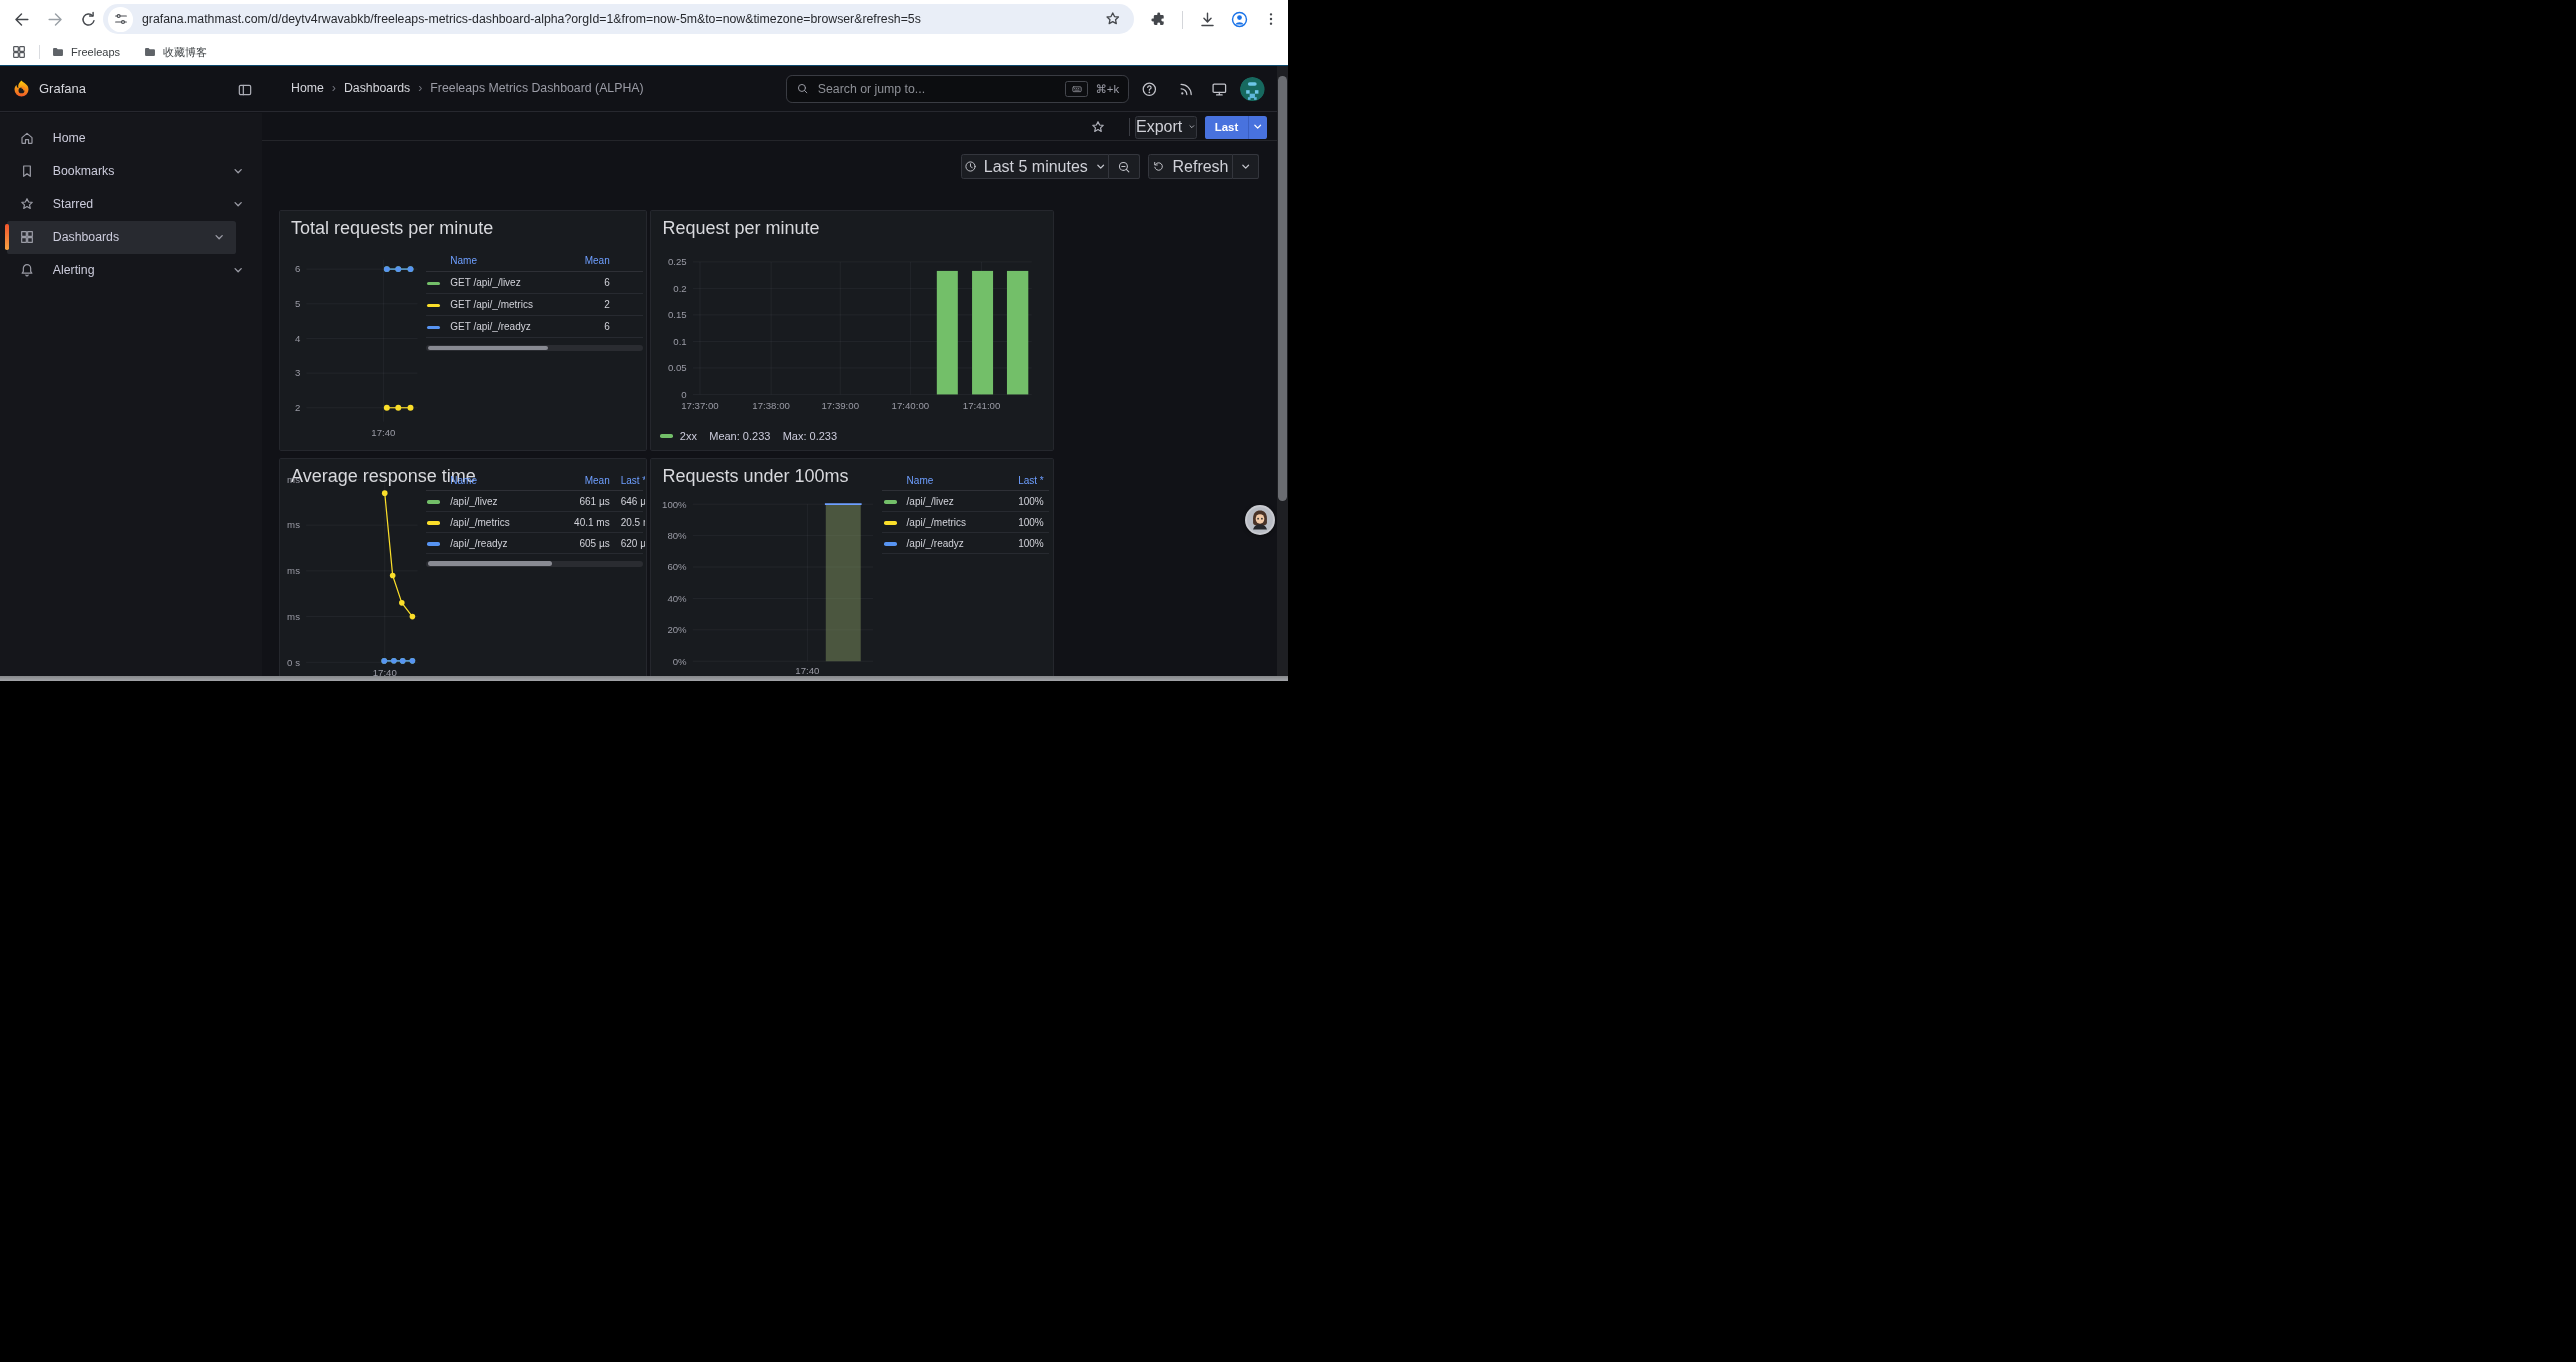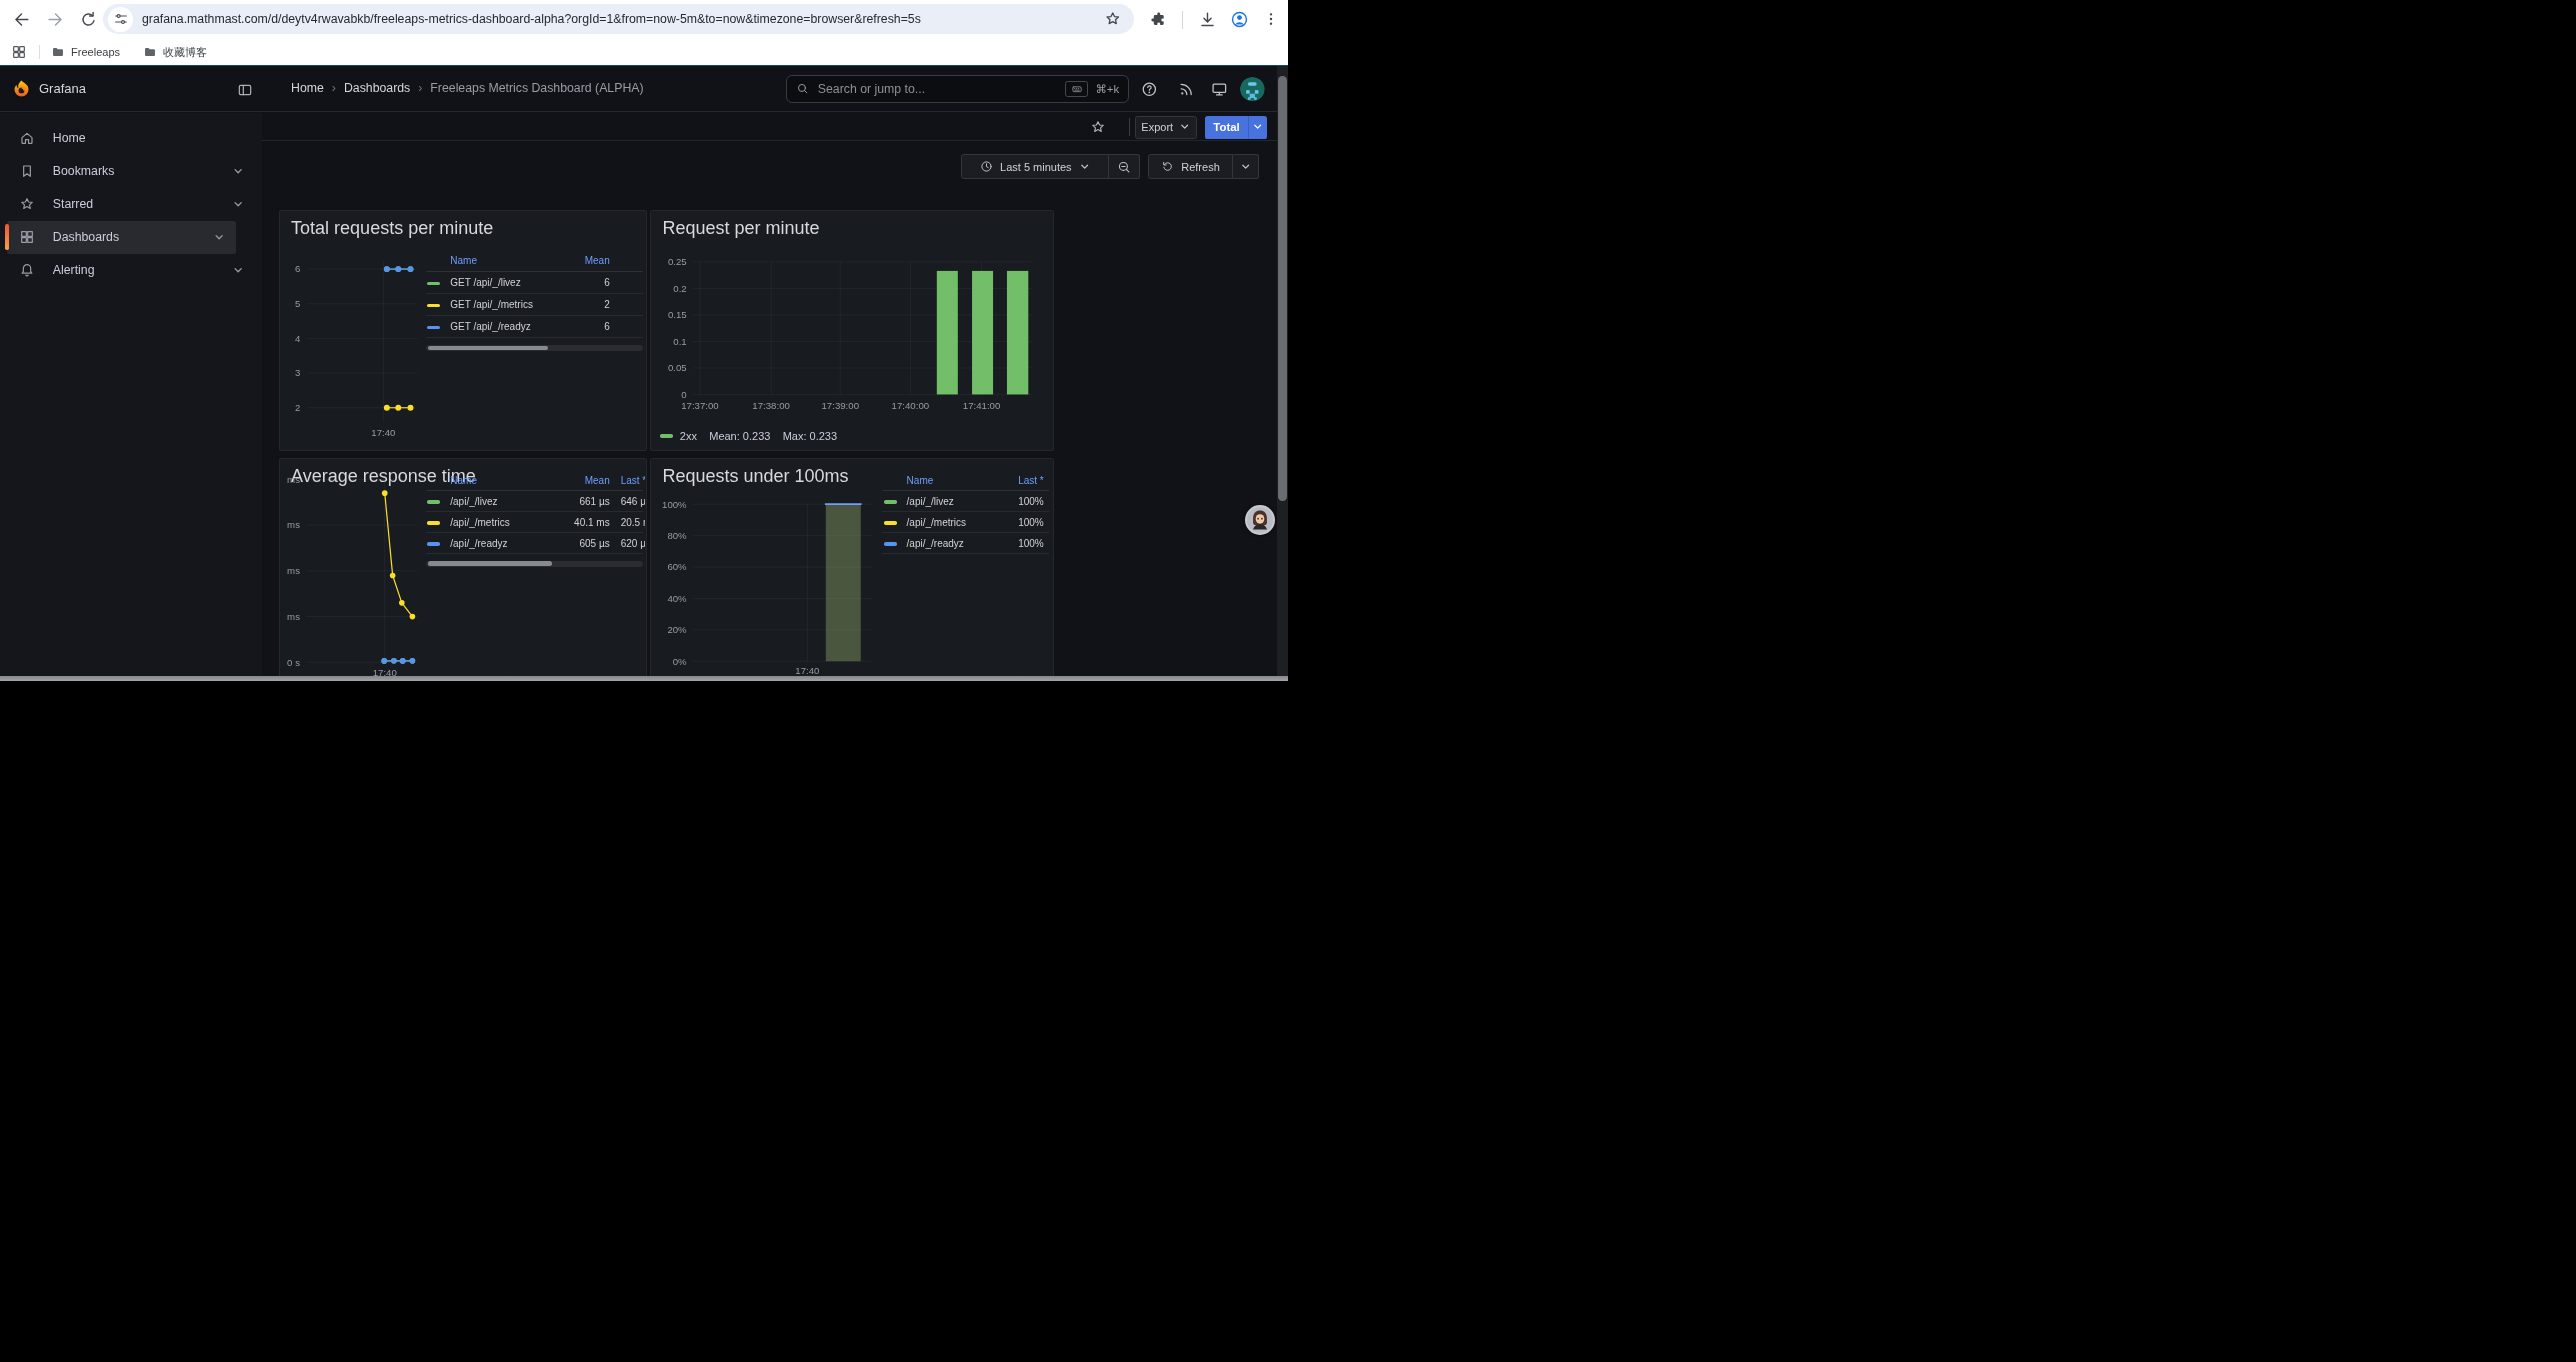--- a/index.html
+++ b/index.html
@@ -49,21 +49,21 @@
   .side-item .icon{width:16px;height:16px;margin-left:12.3px;color:#9a9ba5;}
   .side-item .lbl{margin-left:17.5px;font-size:12.3px;color:#ccccdc;}
   .side-item .chev{position:absolute;right:10.5px;width:12.3px;height:12.3px;color:#9a9ba5;}
   .side-item.active{background:#282a30;margin-right:26px;}
   .side-item.active .indicator{position:absolute;left:-1.8px;top:3.5px;bottom:3.5px;width:3.5px;border-radius:1.8px;background:linear-gradient(#f2552c,#f5a243);}
 
   .main{position:absolute;left:262px;top:47px;right:0;bottom:0;}
   .sub-header{position:absolute;left:0;top:0;width:100%;height:28px;border-bottom:0.9px solid rgba(204,204,220,0.10);}
   .sh-star{position:absolute;left:828px;top:6.1px;width:16px;height:16px;color:#aeafb8;}
   .sh-div{position:absolute;left:867px;top:5.3px;width:0.9px;height:17.5px;background:#3a3c43;}
-  .btn{display:flex;align-items:center;justify-content:center;font-size:11px;color:#d0d1d8;background:#1b1d22;border:0.9px solid #34363d;border-radius:2.6px;cursor:pointer;}
+  .btn{display:flex;align-items:center;justify-content:center;font-size:16px;color:#d0d1d8;background:#1b1d22;border:0.9px solid #34363d;border-radius:2.6px;cursor:pointer;}
   .export-btn{position:absolute;left:873px;top:2.6px;width:62px;height:23px;gap:6.1px;}
   .export-btn .icon,.share-chev .icon,.btn .chev{width:11.4px;height:11.4px;color:#c3c4cb;}
   .share-btn{position:absolute;left:943px;top:2.6px;width:43px;height:23px;background:#4872de;border:none;border-radius:2.6px 0 0 2.6px;color:#ffffff;font-weight:700;font-size:11.4px;display:flex;align-items:center;justify-content:center;cursor:pointer;}
   .share-chev{position:absolute;left:986px;top:2.6px;width:19px;height:23px;background:#4872de;border-radius:0 2.6px 2.6px 0;border-left:0.9px solid #3a5fc2;display:flex;align-items:center;justify-content:center;cursor:pointer;}
   .share-chev .icon{color:#fff;}
 
   .dash-toolbar{position:absolute;left:0;top:28px;width:100%;height:54px;}
   .time-group{position:absolute;left:699px;top:13px;width:179px;height:25.4px;}
   .time-btn{position:absolute;left:0;top:0;width:148px;height:25.4px;border-radius:2.6px 0 0 2.6px;gap:7px;}
   .zoom-btn{position:absolute;left:148px;top:0;width:31px;height:25.4px;border-radius:0 2.6px 2.6px 0;border-left:none;}
@@ -367,21 +367,21 @@
         <span class="sh-div"></span>
         <div class="btn export-btn">
           <span>Export</span>
           <span class="icon chev">
               <svg viewBox="0 0 24 24" fill="none" stroke="currentColor" stroke-width="2.6" stroke-linecap="round" stroke-linejoin="round">
                 <path d="M6 9l6 6 6-6"></path>
               </svg>
             </span>
         </div>
         <div class="share-btn">
-            <span>Total</span>
+            <span>Last</span>
           </div>
         <div class="share-chev">
             <span class="icon" style="width:11.4px;height:11.4px">
               <svg viewBox="0 0 24 24" fill="none" stroke="currentColor" stroke-width="2.6" stroke-linecap="round" stroke-linejoin="round">
                 <path d="M6 9l6 6 6-6"></path>
               </svg>
             </span>
           </div>
       </div>
 

